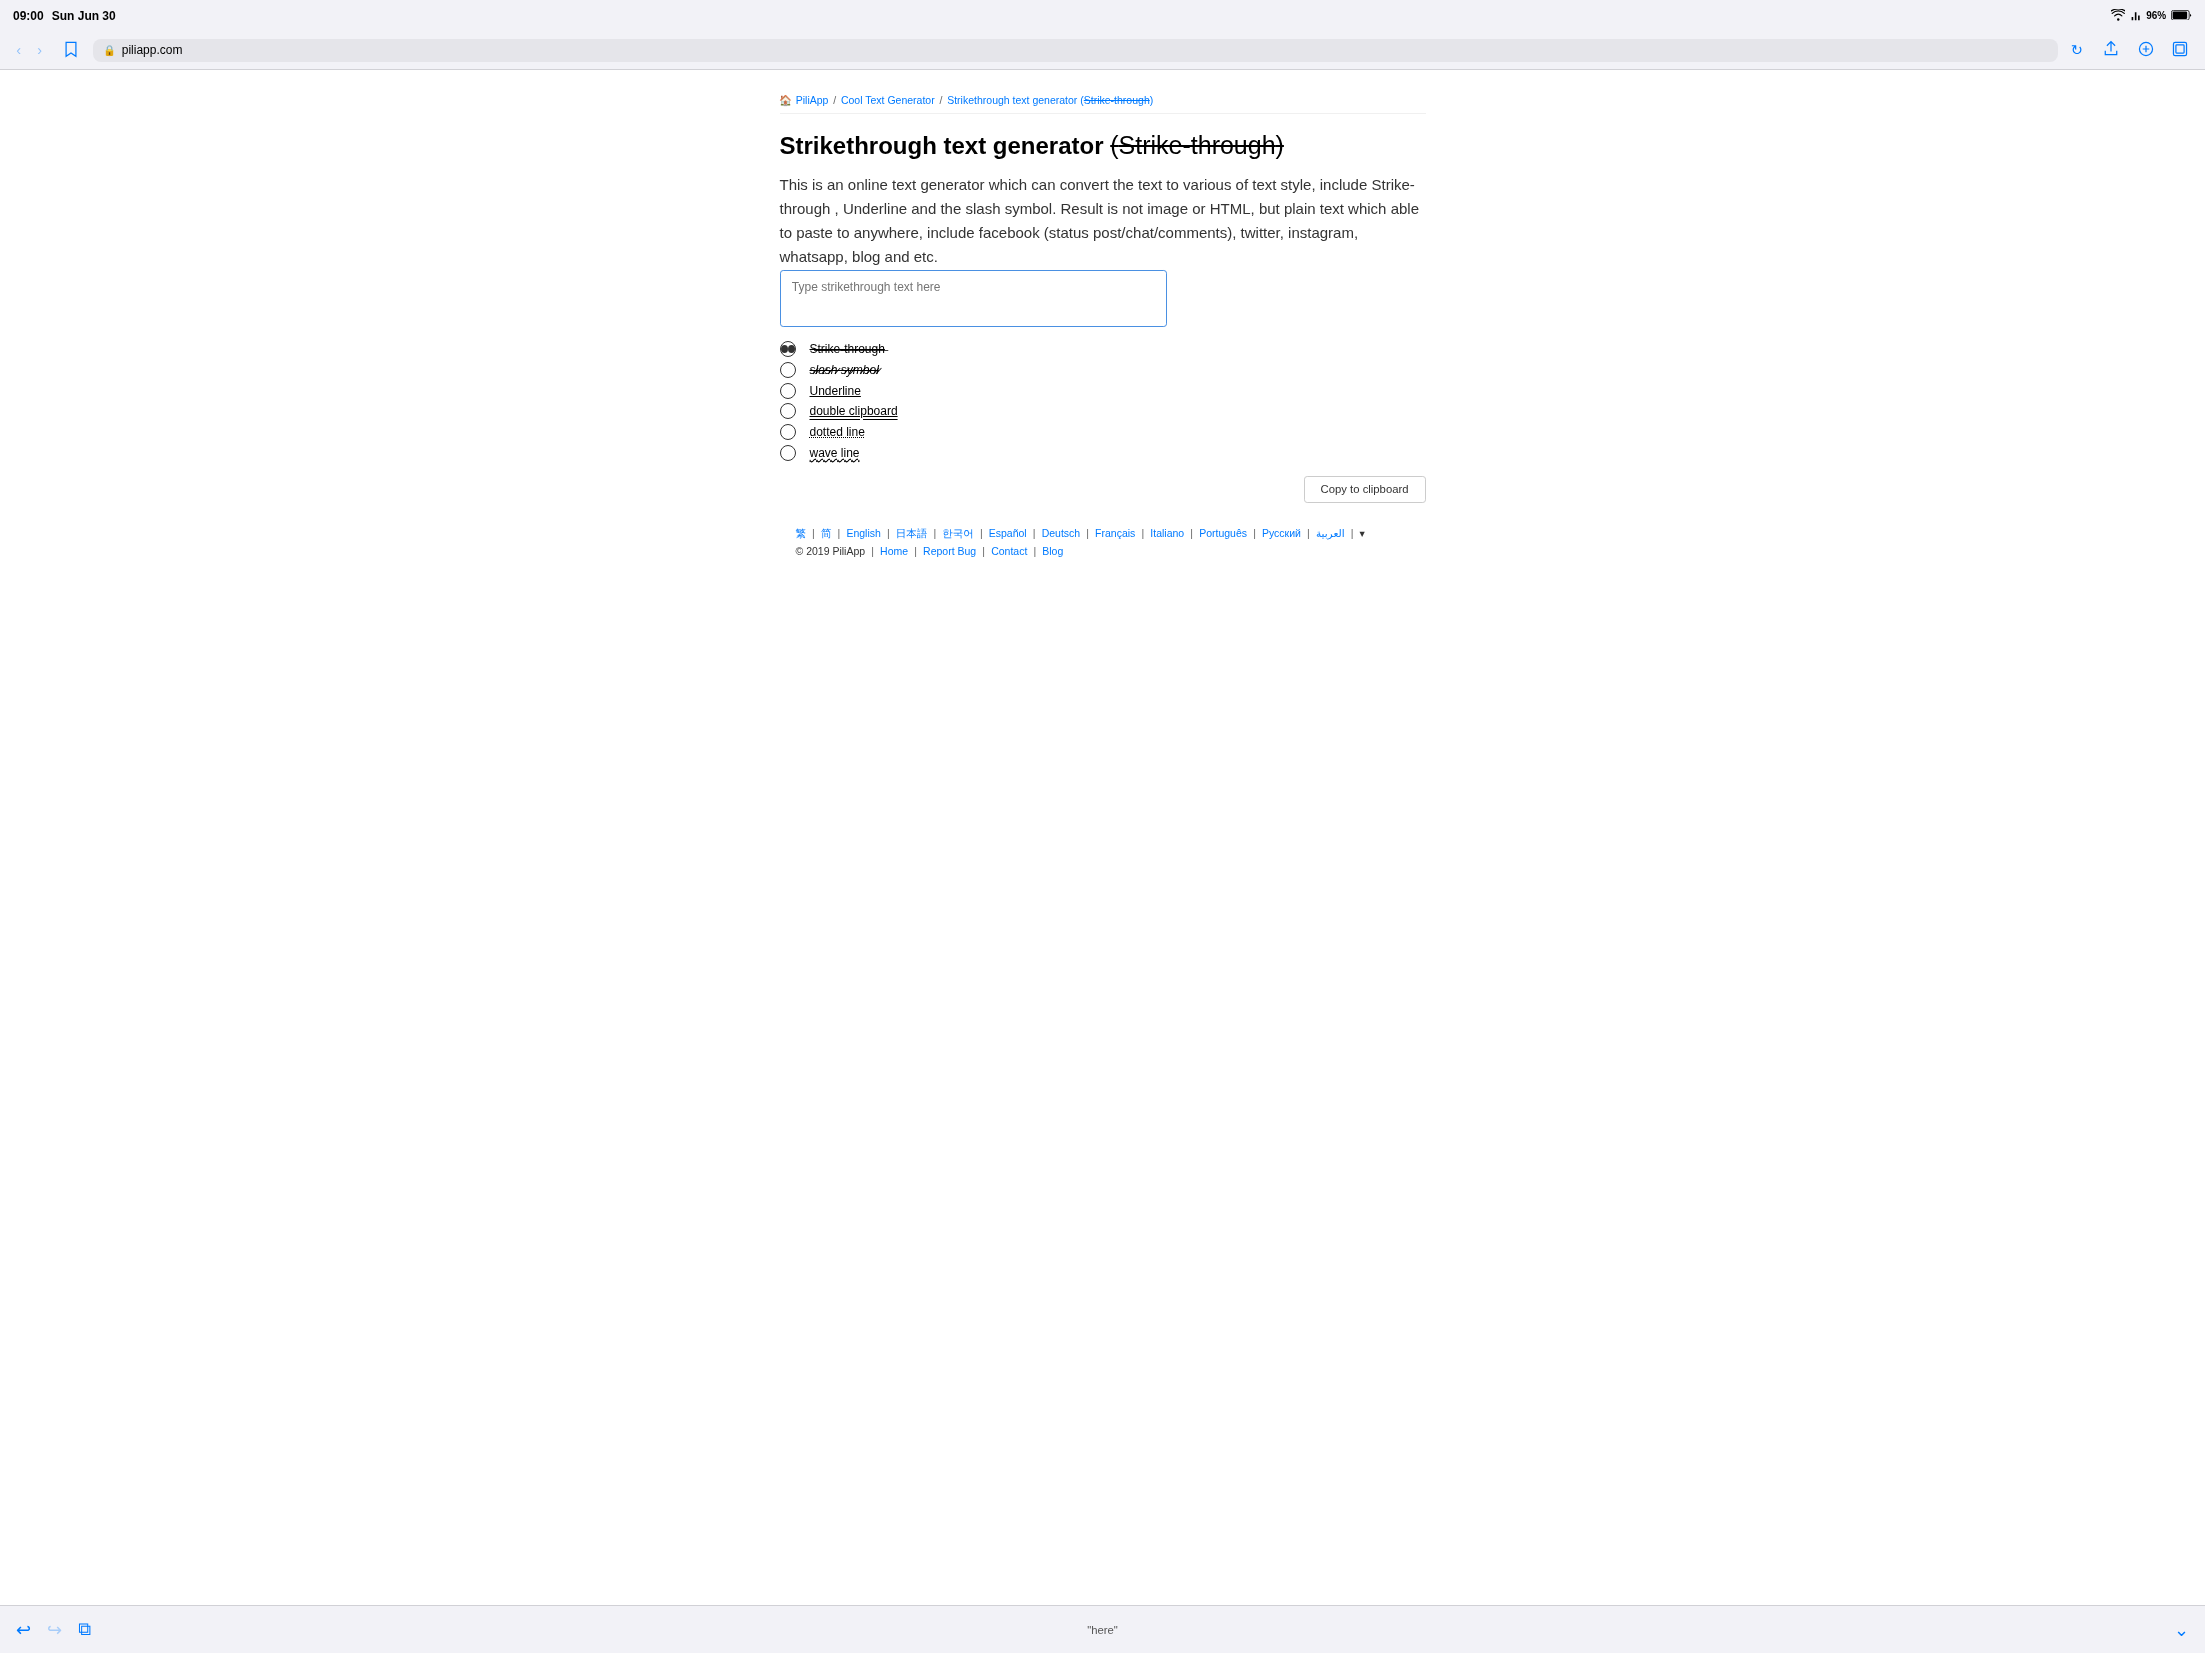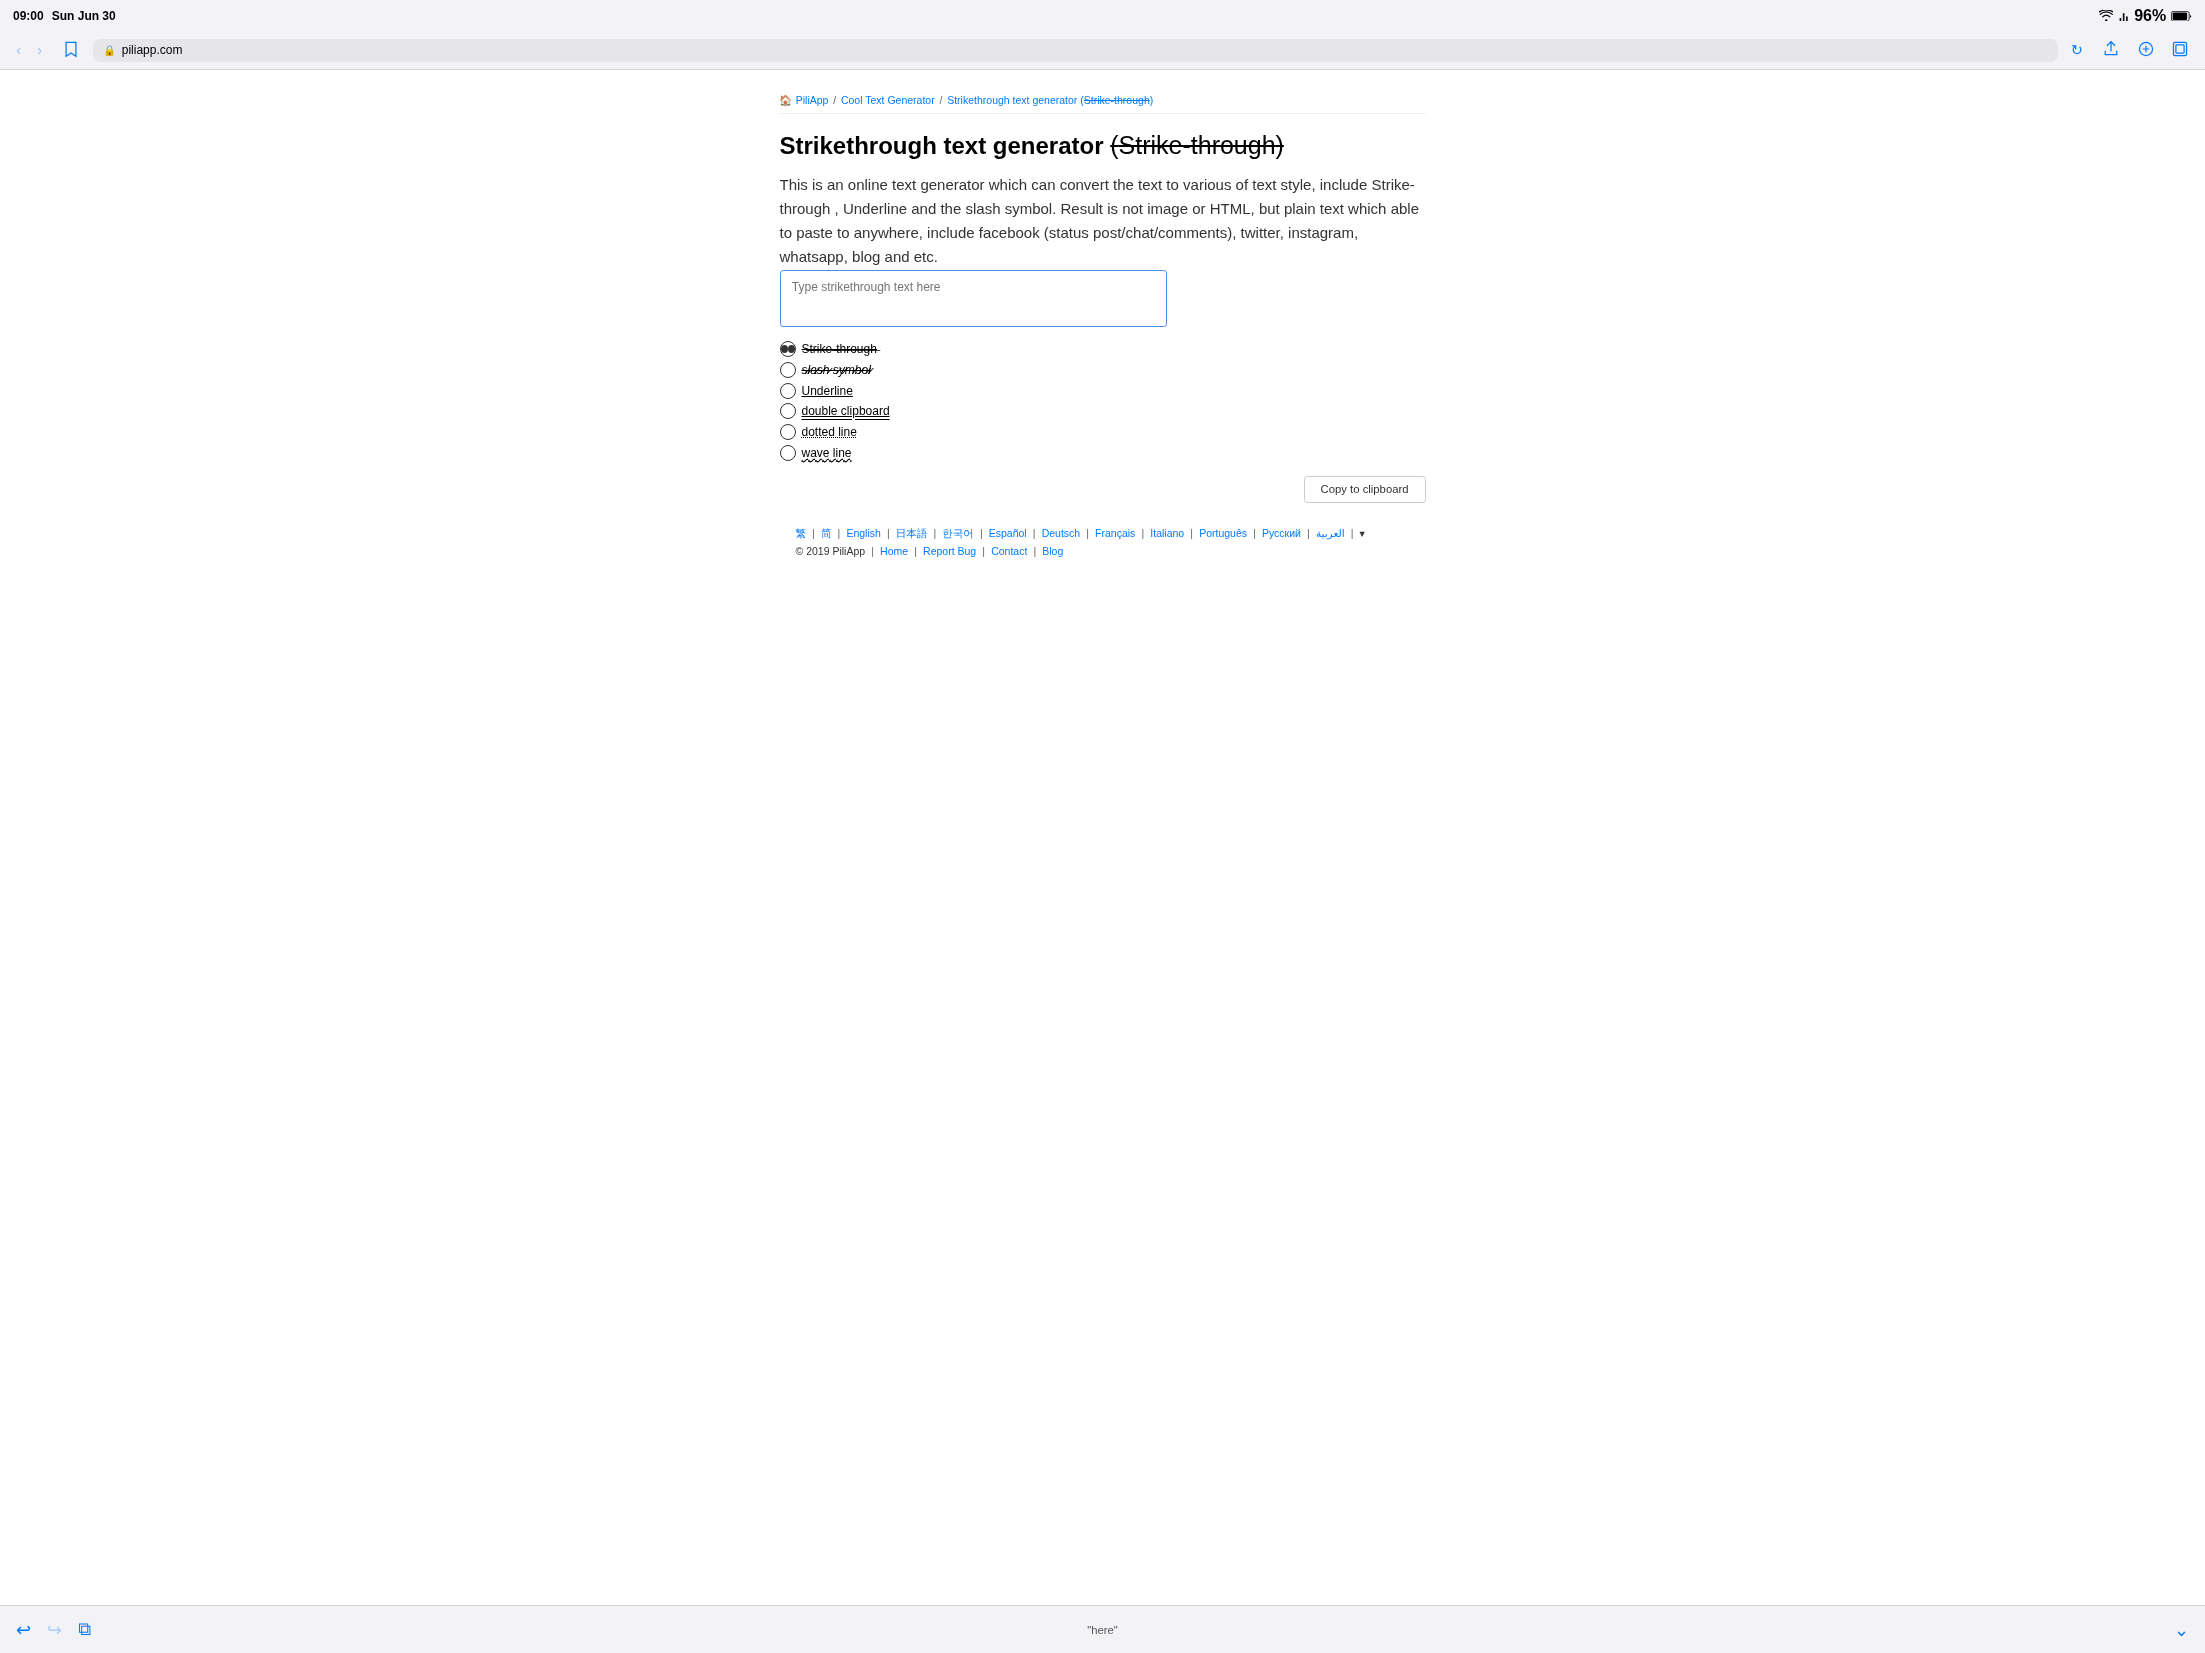--- a/index.html
+++ b/index.html
@@ -26,23 +26,23 @@
     }
 
     .status-left {
       display: flex;
       gap: 8px;
       align-items: center;
     }
 
     .status-right {
       display: flex;
-      align-items: flex-start;
+      align-items: center;
       gap: 4.8px;
-      font-size: 16px;
+      font-size: 10px;
     }
 
     
     .browser-chrome {
       background: #f2f2f7;
       padding: 4.8px 9.7px;
       display: flex;
       align-items: center;
       gap: 6.5px;
       border-bottom: 0.8px solid #d1d1d6;
@@ -184,21 +184,21 @@
 
     
     .options-list {
       list-style: none;
       margin-bottom: 14.5px;
     }
 
     .options-list li {
       display: flex;
       align-items: center;
-      gap: 6px;
+      gap: 14px;
       margin-bottom: 4.8px;
       font-size: 12px;
       cursor: pointer;
     }
 
     .radio-btn {
       width: 16px;
       height: 16px;
       border-radius: 50%;
       border: 1.6px solid #333;

